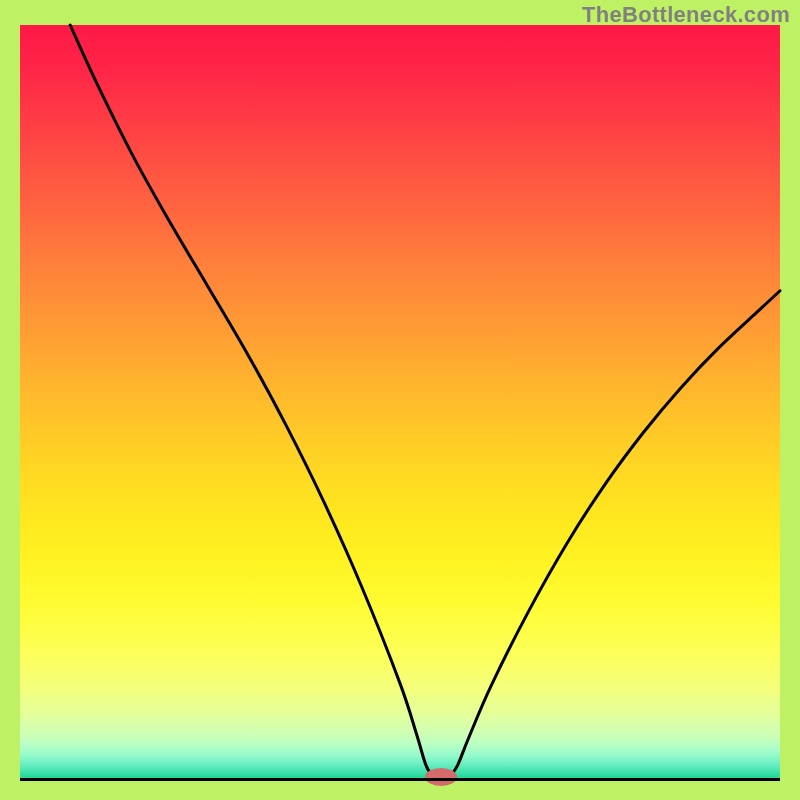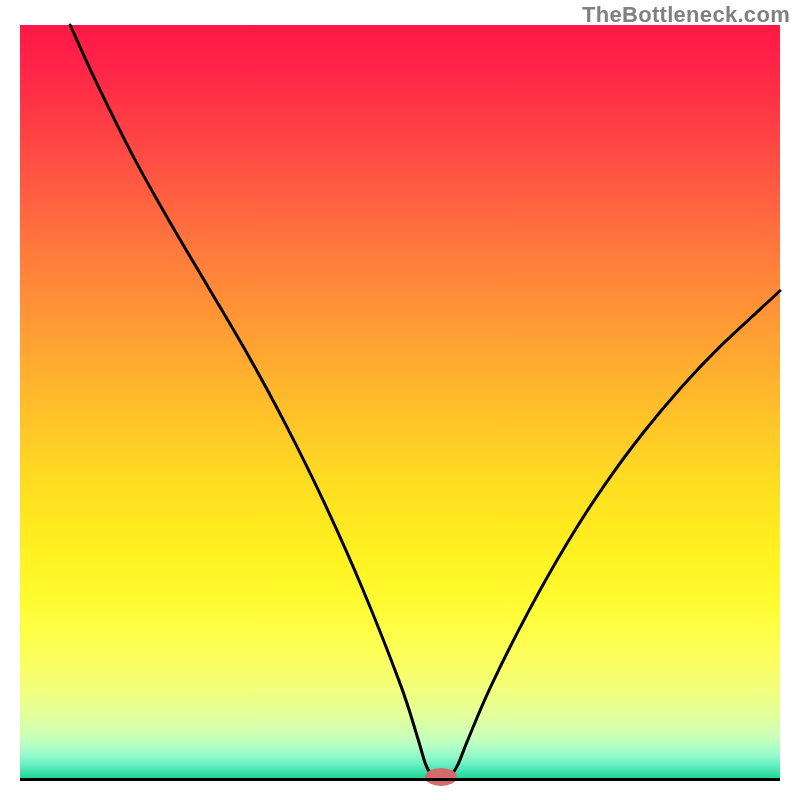--- a/index.html
+++ b/index.html
@@ -7,21 +7,21 @@
     padding: 0;
     width: 800px;
     height: 800px;
     overflow: hidden;
     background: #000;
     font-family: Arial, Helvetica, sans-serif;
   }
   .frame {
     width: 800px;
     height: 800px;
-    background: #ffffff;
+    background: #bef264;
     position: relative;
   }
   .watermark {
     position: absolute;
     top: 2px;
     right: 10px;
     color: #808080;
     font-size: 22px;
     font-weight: 600;
     letter-spacing: 0.3px;

